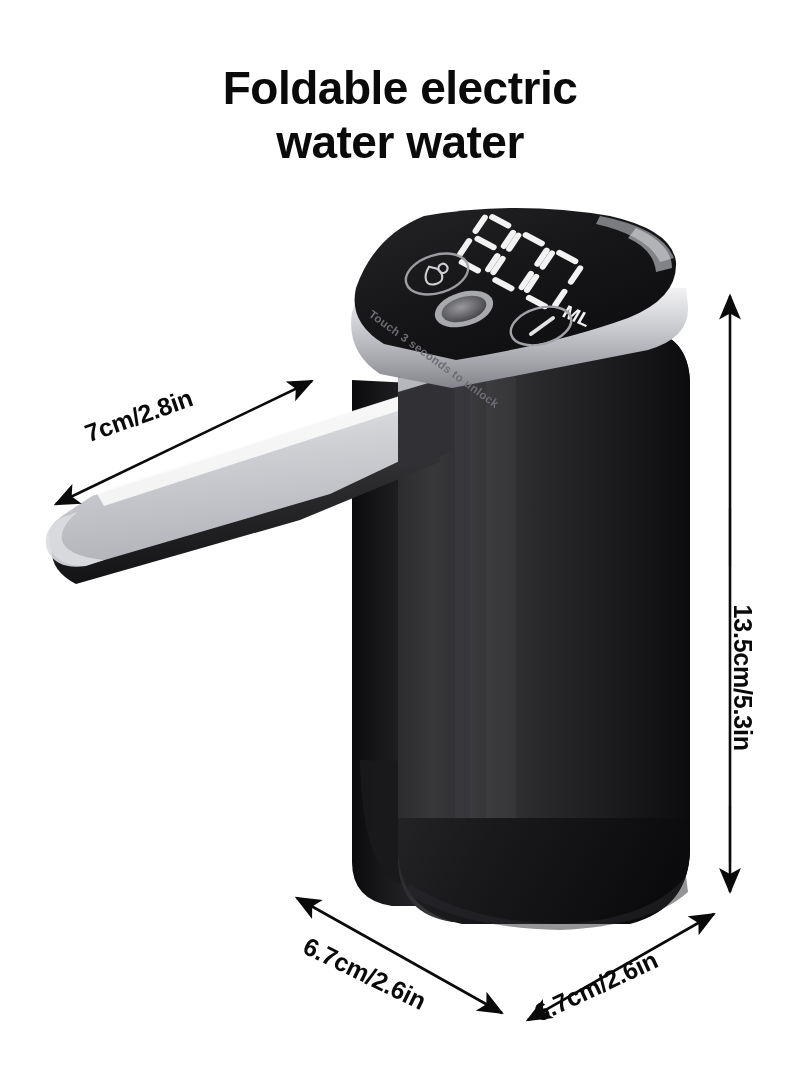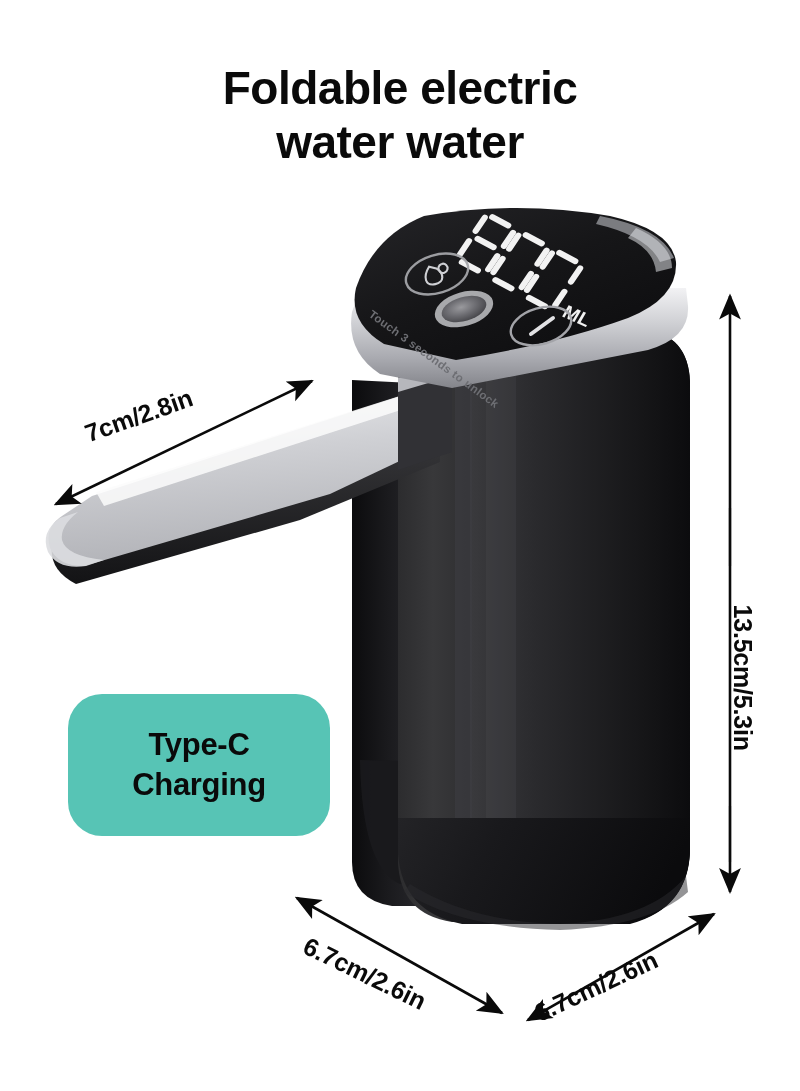--- a/index.html
+++ b/index.html
@@ -325,24 +325,20 @@
 
       <line x1="730" y1="508" x2="730" y2="566" stroke-width="2.2"></line>
       <line x1="730" y1="806" x2="730" y2="862" stroke-width="2.2"></line>
 
       <line x1="297" y1="898" x2="502" y2="1013" marker-start="url(#arrowStart)" marker-end="url(#arrowEnd)"></line>
 
       <line x1="528" y1="1020" x2="714" y2="914" marker-start="url(#arrowStart)" marker-end="url(#arrowEnd)"></line>
     </g>
   </svg>
 
-  <div id="badge">
-    <span class="bl">Type-C</span>
-    <span class="bl">Charging</span>
-  </div>
 
   <div class="dim-label" id="dim-width-label">7cm/2.8in</div>
 
   <div class="dim-label" id="dim-height-label">13.5cm/5.3in</div>
 
   <div class="dim-label" id="dim-depth-left-label">6.7cm/2.6in</div>
 
   <div class="dim-label" id="dim-depth-right-label">6.7cm/2.6in</div>
 
 </div>

